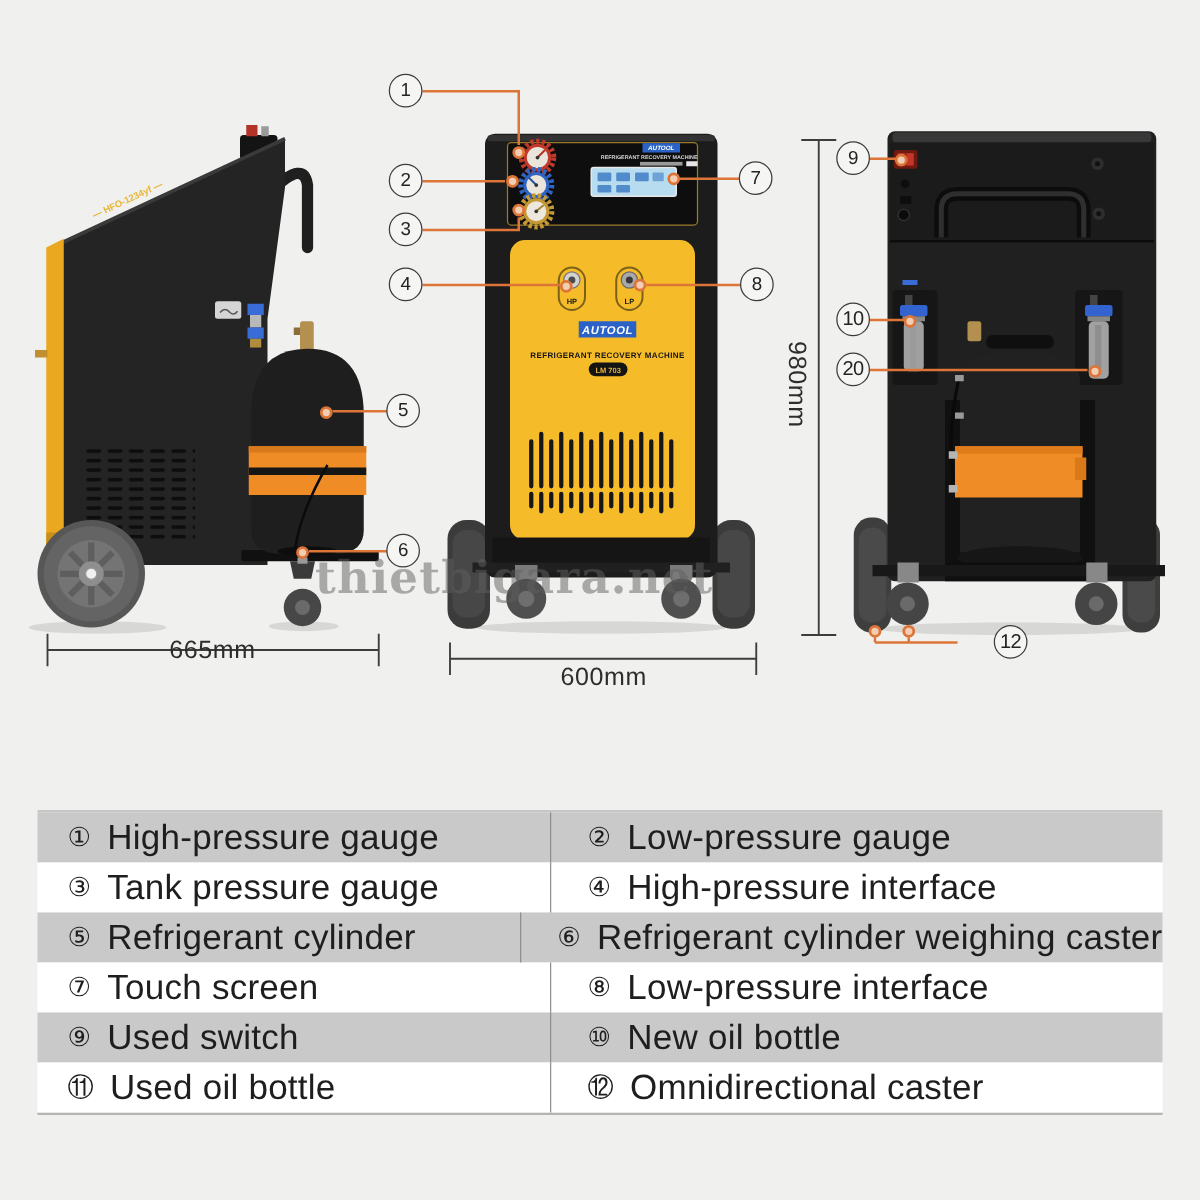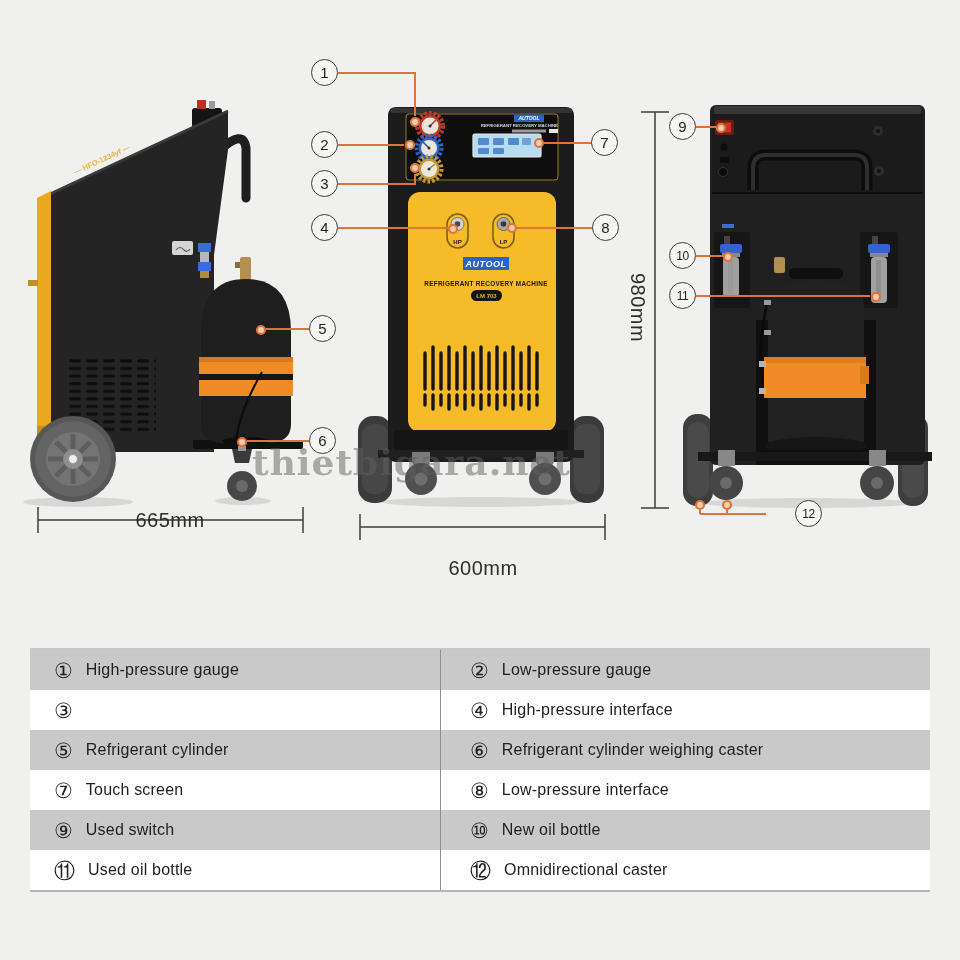--- a/index.html
+++ b/index.html
@@ -14,38 +14,38 @@
     position:absolute;left:252px;top:441px;z-index:3;
     font-family:"DejaVu Serif",serif;font-weight:bold;font-size:36px;
     color:rgba(95,95,95,0.5);letter-spacing:1px;white-space:nowrap;
   }
   .callout{
     position:absolute;z-index:4;width:27px;height:27px;box-sizing:border-box;
     border:1.8px solid #3c3c3c;border-radius:50%;background:#f5f5f3;
     display:flex;align-items:center;justify-content:center;
     font-size:15px;color:#242424;line-height:1;
   }
-  .callout.sm{font-size:12px;letter-spacing:-0.5px;}
+  .callout.sm{font-size:16px;letter-spacing:-0.5px;}
   .dim-label{
     position:absolute;z-index:4;width:120px;text-align:center;
     font-size:20px;color:#2d2d2d;letter-spacing:0.5px;
   }
   .dim-label.vert{width:100px;transform:rotate(90deg);}
   
   .legend{
     position:absolute;left:30px;top:648px;width:900px;z-index:5;
     border-top:2px solid #c6c6c6;border-bottom:2px solid #b5b5b5;
   }
   .legend-row{display:flex;height:40px;background:#ffffff;}
   .legend-row.alt{background:#c9c9c9;}
   .lcell{display:flex;align-items:center;box-sizing:border-box;height:100%;}
   .lcell.left{width:410px;padding-left:24px;}
   .lcell.right{flex:1;padding-left:29px;border-left:1.5px solid #8f8f8f;}
   .cnum{font-size:21px;color:#1e1e1e;margin-right:13px;line-height:1;}
-  .clabel{font-size:16px;color:#1e1e1e;letter-spacing:0.2px;white-space:nowrap;}
+  .clabel{font-size:28px;color:#1e1e1e;letter-spacing:0.2px;white-space:nowrap;}
 </style>
 </head>
 <body>
 
 <div class="canvas">
 
   <svg id="diagram" width="960" height="960" viewBox="0 0 960 960">
     <defs>
       <pattern id="sideVents" width="17" height="7.6" patternUnits="userSpaceOnUse">
         <rect width="17" height="7.6" fill="#242424"></rect>
@@ -331,41 +331,42 @@
   <div class="callout" style="left:311px;top:59px">1</div>
   <div class="callout" style="left:311px;top:131px">2</div>
   <div class="callout" style="left:311px;top:170px">3</div>
   <div class="callout" style="left:311px;top:214px">4</div>
   <div class="callout" style="left:309px;top:315px">5</div>
   <div class="callout" style="left:309px;top:427px">6</div>
   <div class="callout" style="left:591px;top:129px">7</div>
   <div class="callout" style="left:592px;top:214px">8</div>
   <div class="callout" style="left:669px;top:113px">9</div>
   <div class="callout sm" style="left:669px;top:242px">10</div>
-  <div class="callout sm" style="left:669px;top:282px">11</div>
+  <div class="callout sm" style="left:669px;top:282px">20</div>
   <div class="callout sm" style="left:795px;top:500px">12</div>
 
   <div class="dim-label" style="left:110px;top:509px">665mm</div>
-  <div class="dim-label" style="left:423px;top:557px">600mm</div>
+  <div class="dim-label" style="left:423px;top:531px">600mm</div>
   <div class="dim-label vert" style="left:587px;top:296px">980mm</div>
 
   <div class="legend">
     <div class="legend-row alt">
       <div class="lcell left">
         <span class="cnum">①</span>
         <span class="clabel">High-pressure gauge</span>
       </div>
       <div class="lcell right">
         <span class="cnum">②</span>
         <span class="clabel">Low-pressure gauge</span>
       </div>
     </div>
     <div class="legend-row">
       <div class="lcell left">
         <span class="cnum">③</span>
+        <span class="clabel">Tank pressure gauge</span>
       </div>
       <div class="lcell right">
         <span class="cnum">④</span>
         <span class="clabel">High-pressure interface</span>
       </div>
     </div>
     <div class="legend-row alt">
       <div class="lcell left">
         <span class="cnum">⑤</span>
         <span class="clabel">Refrigerant cylinder</span>

